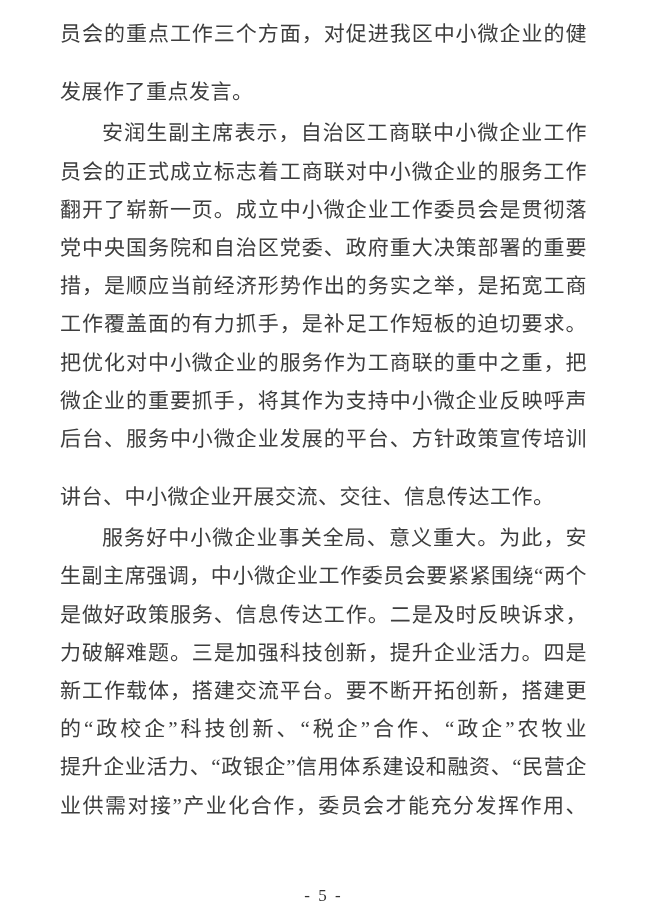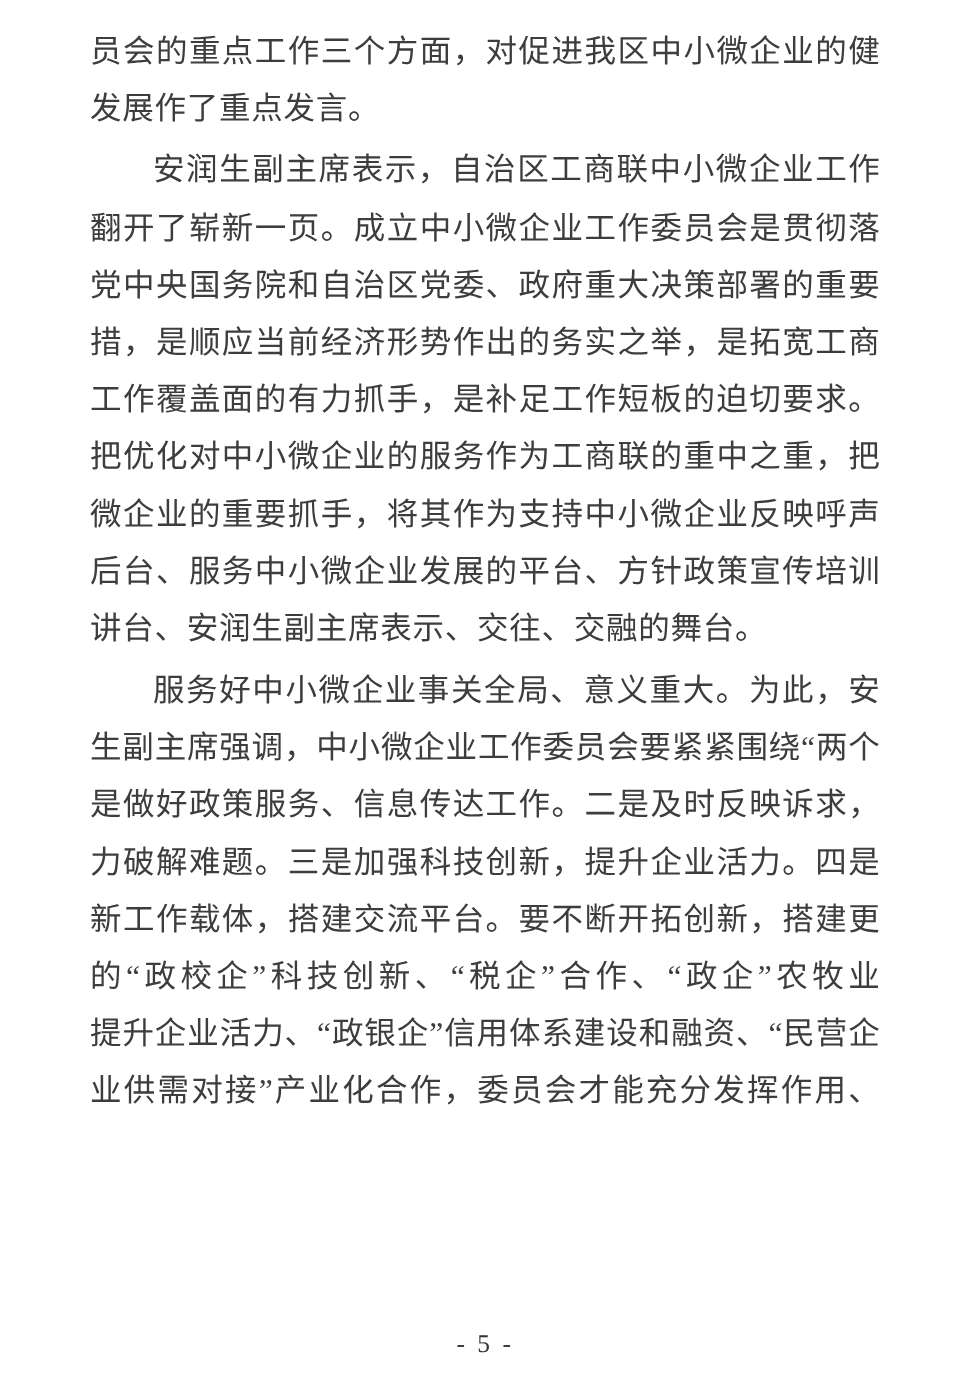--- a/index.html
+++ b/index.html
@@ -35,20 +35,21 @@
     overflow: hidden;
     text-align: justify;
     text-align-last: justify;
     text-justify: inter-character;
     letter-spacing: 0.5px;
   }
   .line.indented { text-indent: 2em; }
   .line.para-end {
     text-align: left;
     text-align-last: left;
+    margin-top: 20px;
   }
   .footer {
     position: absolute;
     left: 0;
     top: 886px;
     width: 647px;
     text-align: center;
     color: #333333;
     font-size: 17px;
     letter-spacing: 2px;
@@ -58,28 +59,29 @@
 <body>
 
 <div class="page">
   <div class="content">
       <div class="paragraph">
         <div class="line">员会的重点工作三个方面，对促进我区中小微企业的健康</div>
         <div class="line para-end">发展作了重点发言。</div>
       </div>
       <div class="paragraph">
         <div class="line indented">安润生副主席表示，自治区工商联中小微企业工作委</div>
+        <div class="line">员会的正式成立标志着工商联对中小微企业的服务工作</div>
         <div class="line">翻开了崭新一页。成立中小微企业工作委员会是贯彻落实</div>
         <div class="line">党中央国务院和自治区党委、政府重大决策部署的重要举</div>
         <div class="line">措，是顺应当前经济形势作出的务实之举，是拓宽工商联</div>
         <div class="line">工作覆盖面的有力抓手，是补足工作短板的迫切要求。要</div>
         <div class="line">把优化对中小微企业的服务作为工商联的重中之重，把自</div>
         <div class="line">微企业的重要抓手，将其作为支持中小微企业反映呼声的</div>
         <div class="line">后台、服务中小微企业发展的平台、方针政策宣传培训的</div>
-        <div class="line para-end">讲台、安润生副主席表示、交往、交融的舞台。</div>
+        <div class="line para-end">讲台、中小微企业开展交流、交往、信息传达工作。</div>
       </div>
       <div class="paragraph">
         <div class="line indented">服务好中小微企业事关全局、意义重大。为此，安润</div>
         <div class="line">生副主席强调，中小微企业工作委员会要紧紧围绕“两个</div>
         <div class="line">是做好政策服务、信息传达工作。二是及时反映诉求，着</div>
         <div class="line">力破解难题。三是加强科技创新，提升企业活力。四是创</div>
         <div class="line">新工作载体，搭建交流平台。要不断开拓创新，搭建更多</div>
         <div class="line">的“政校企”科技创新、“税企”合作、“政企”农牧业</div>
         <div class="line">提升企业活力、“政银企”信用体系建设和融资、“民营企</div>
         <div class="line">业供需对接”产业化合作，委员会才能充分发挥作用、</div>

